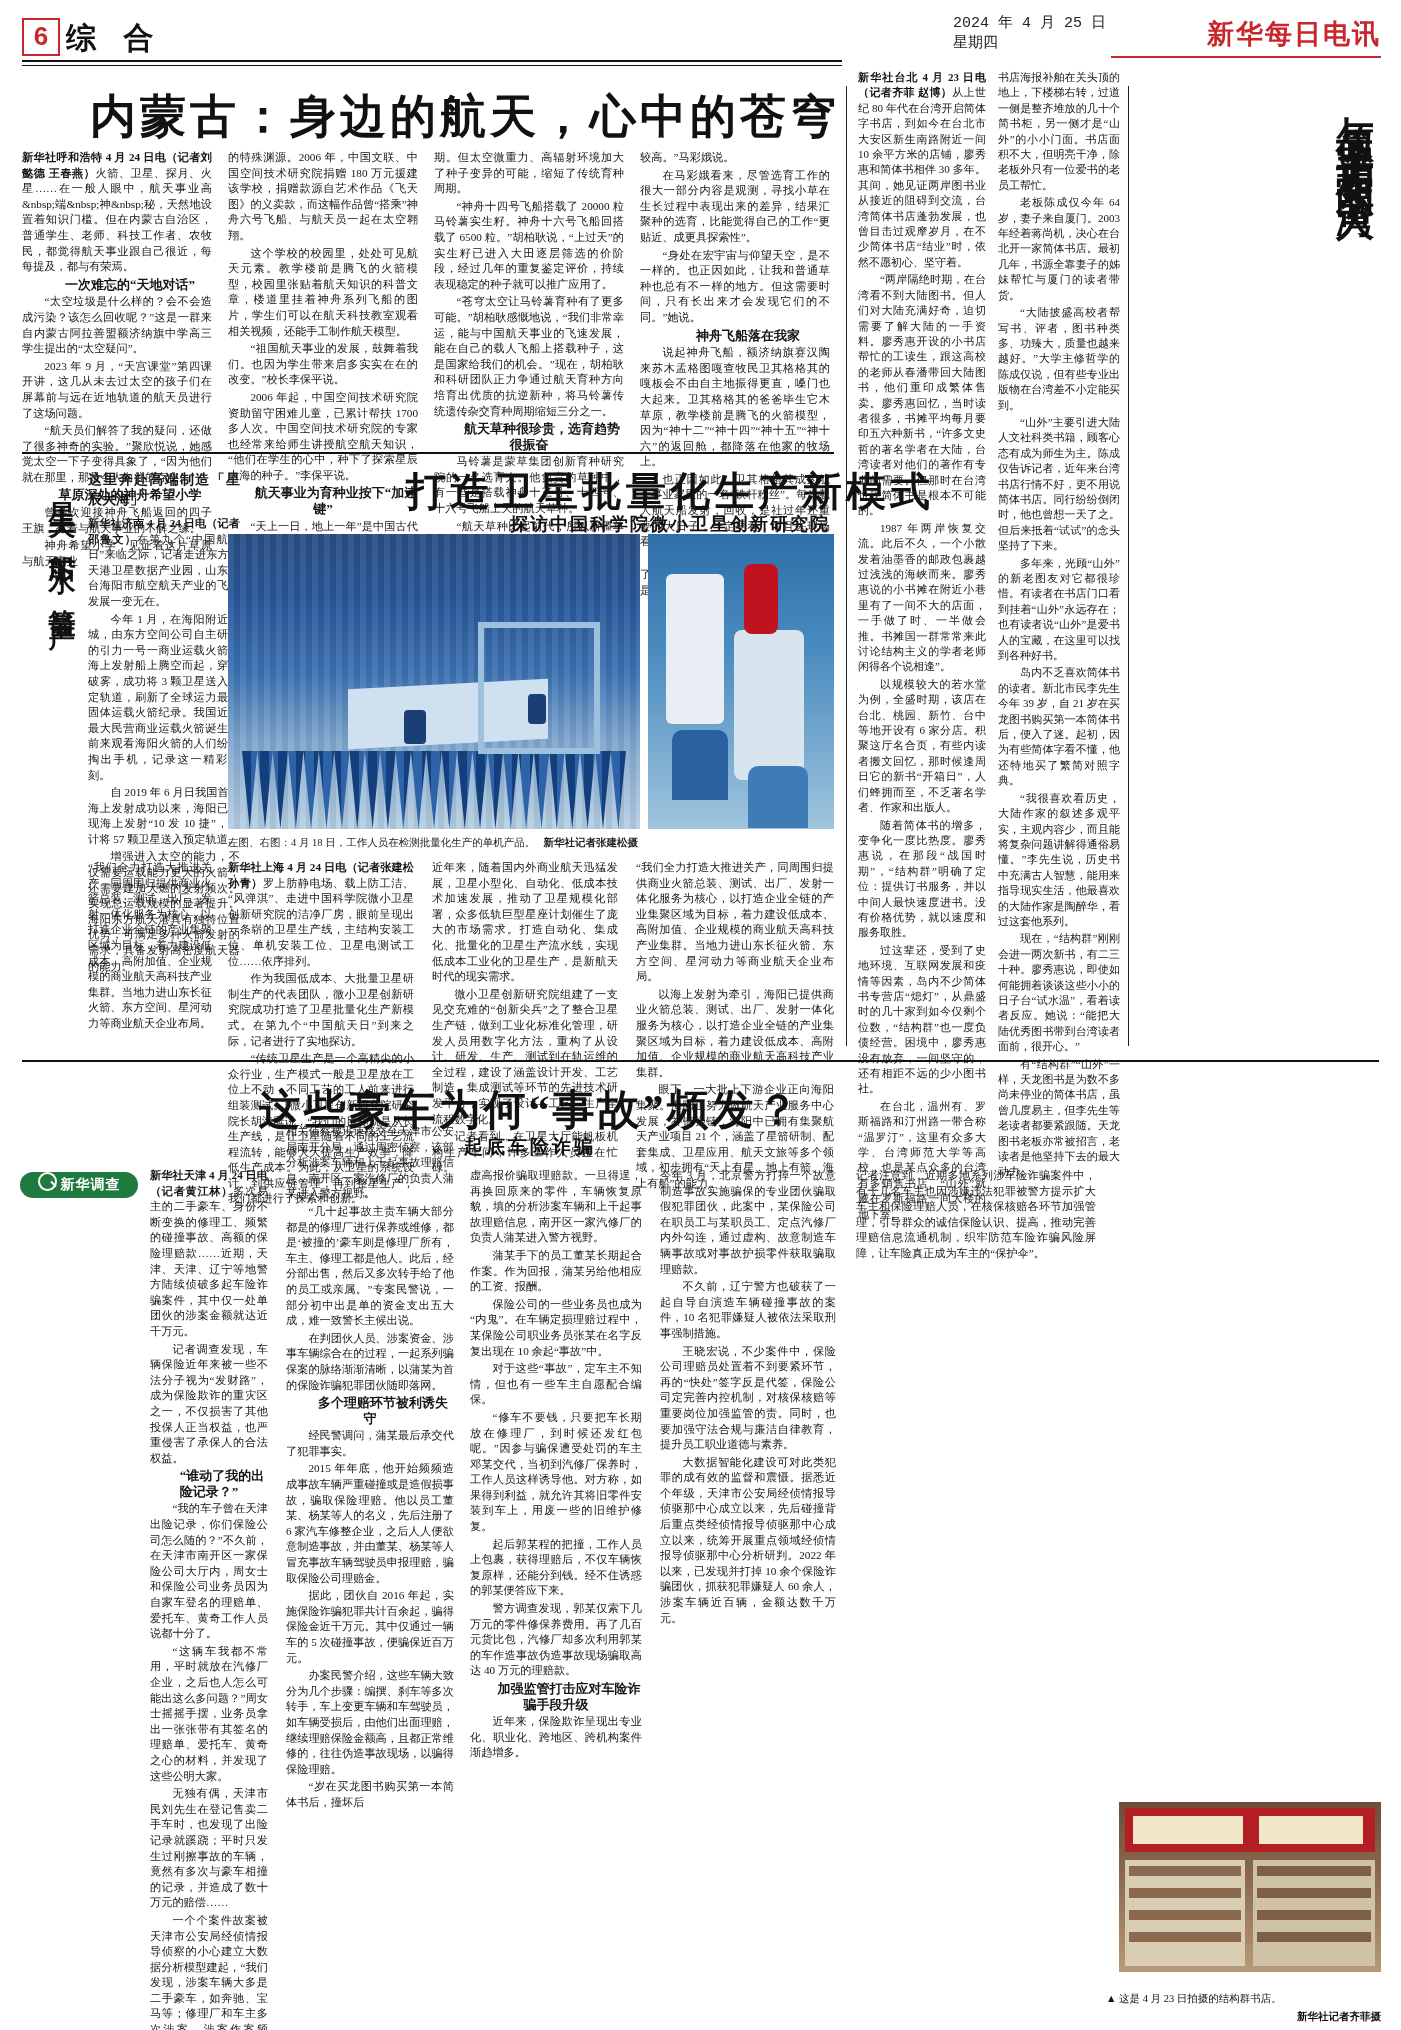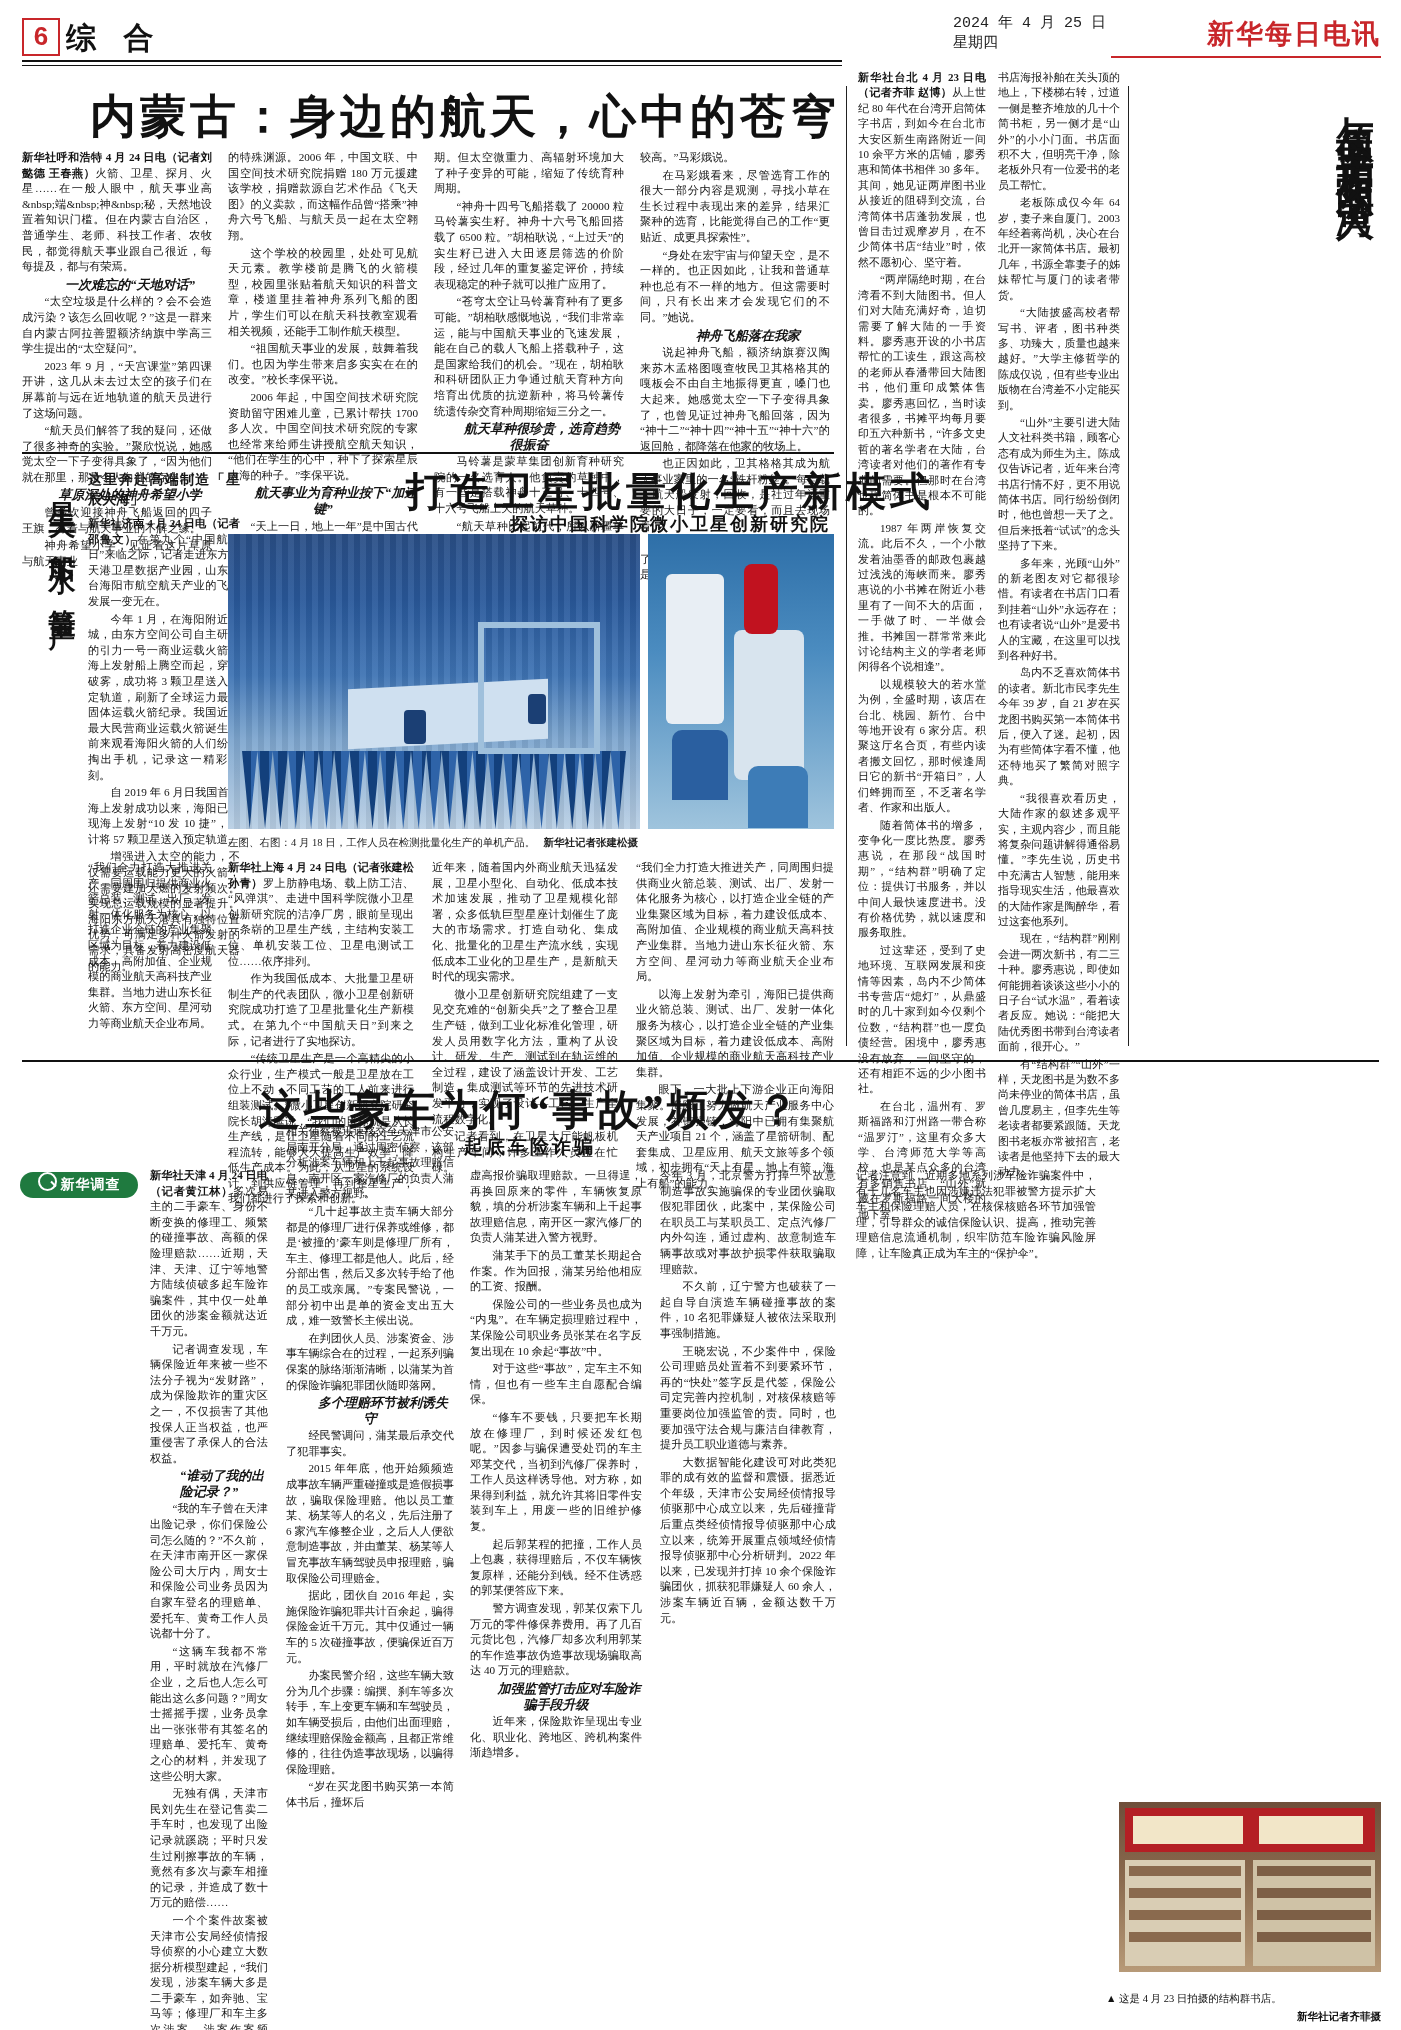--- a/index.html
+++ b/index.html
@@ -24,21 +24,21 @@
   .mh-date{position:absolute;right:295px;top:14px;text-align:left;font-size:15px;line-height:20px;color:#222;font-family:Liberation Mono, monospace;}
   .mh-brand{position:absolute;right:20px;top:16px;font-size:27px;font-weight:bold;letter-spacing:2px;color:#c8262a;
             font-family:"Liberation Serif",serif;}
   .mh-brandline{position:absolute;right:20px;top:56px;width:270px;height:2px;background:#c8262a;}
 
   
   .col{position:absolute;font-size:11.2px;line-height:15.6px;text-align:justify;color:#151515;}
   .col p{margin:0 0 2px 0;text-indent:2em;}
   .col p.noind{text-indent:0;}
   .dateline{font-weight:bold;}
-  .sub-h{font-weight:bold;text-align:center;font-size:13px;margin:6px 0 4px;text-indent:0;font-style:italic;}
+  .sub-h{font-weight:bold;text-align:center;font-size:13px;margin:6px 0 4px;text-indent:0;}
   .vrule{position:absolute;background:#222;}
 
   
   .h1-main{position:absolute;left:70px;top:86px;width:790px;text-align:center;
            font-size:46px;font-weight:bold;letter-spacing:4px;font-family:"Liberation Serif",serif;}
 
   
   .vert-head{position:absolute;right:24px;top:86px;width:92px;height:560px;
              writing-mode:vertical-rl;text-orientation:upright;
              font-size:38px;font-weight:bold;letter-spacing:8px;line-height:1.18;}
@@ -124,21 +124,21 @@
     <p>马铃薯是蒙草集团创新育种研究院的一名选育人。他负责的草种中，有一些是搭载神舟十三号、十四号、十六号飞船上天的航天草种。</p>
     <p>“航天草种比起前代，所以新疆单株育苗、普通的种子一般直接播种。”马彩娥说，育种周期很长，但目前航天草种表现出的一些趋势很令人振奋。</p>
     <p>“搭载神舟十三号飞船回来的优良品率，抗旱和抗寒性很好，而且分蘖比较多、草层草率量会比</p>
   </div>
 
   <div class="col" style="left:640px;top:150px;width:190px;height:295px;">
     <p class="noind">较高。”马彩娥说。</p>
     <p>在马彩娥看来，尽管选育工作的很大一部分内容是观测，寻找小草在生长过程中表现出来的差异，结果汇聚种的选育，比能觉得自己的工作“更贴近、成更具探索性”。</p>
     <p>“身处在宏宇宙与仰望天空，是不一样的。也正因如此，让我和普通草种也总有不一样的地方。但这需要时间，只有长出来才会发现它们的不同。”她说。</p>
     <p class="sub-h">神舟飞船落在我家</p>
-    <p>说起神舟飞船，额济纳旗赛汉陶来苏木孟格图嘎查牧民卫其格格其的嘎板会不由自主地振得更直，嗓门也大起来。她感觉太空一下子变得具象了，也曾见证过神舟飞船回落，因为“神十二”“神十四”“神十五”“神十六”的返回舱，都降落在他家的牧场上。</p>
+    <p>说起神舟飞船，额济纳旗赛汉陶来苏木孟格图嘎查牧民卫其格格其的嘎板会不由自主地振得更直，嗓门也大起来。卫其格格其的爸爸毕生它木草原，教学楼前是腾飞的火箭模型，因为“神十二”“神十四”“神十五”“神十六”的返回舱，都降落在他家的牧场上。</p>
     <p>也正因如此，卫其格格其成为航天事业家里的一名“铁杆粉丝”。每当载人航天船发射，回收，是社过年还重要的大日子，一定要看，而且去现场看。</p>
     <p>“国家的大事，发生在自己家门口了，不就是自己家的事吗？高兴！就是高兴！”卫其格格其说。</p>
   </div>
 
   <div class="vrule" style="left:846px;top:86px;width:1px;height:960px;"></div>
   <div class="vrule" style="left:1128px;top:86px;width:1px;height:960px;"></div>
 
   <div class="col" style="left:858px;top:70px;width:128px;height:980px;font-size:11px;line-height:15.4px;">
     <p class="noind"><span class="dateline">新华社台北 4 月 23 日电（记者齐菲 赵博）</span><span>从上世纪 80 年代在台湾开启简体字书店，到如今在台北市大安区新生南路附近一间 10 余平方米的店铺，廖秀惠和简体书相伴 30 多年。其间，她见证两岸图书业从接近的阻碍到交流，台湾简体书店蓬勃发展，也曾目击过观摩岁月，在不少简体书店“结业”时，依然不愿初心、坚守着。</span></p>
     <p>“两岸隔绝时期，在台湾看不到大陆图书。但人们对大陆充满好奇，迫切需要了解大陆的一手资料。廖秀惠开设的小书店帮忙的工读生，跟这高校的老师从春潘带回大陆图书，他们重印成繁体售卖。廖秀惠回忆，当时读者很多，书摊平均每月要印五六种新书，“许多文史哲的著名学者在大陆，台湾读者对他们的著作有专业的需要。但那时在台湾也现简体书是根本不可能的。”</p>

